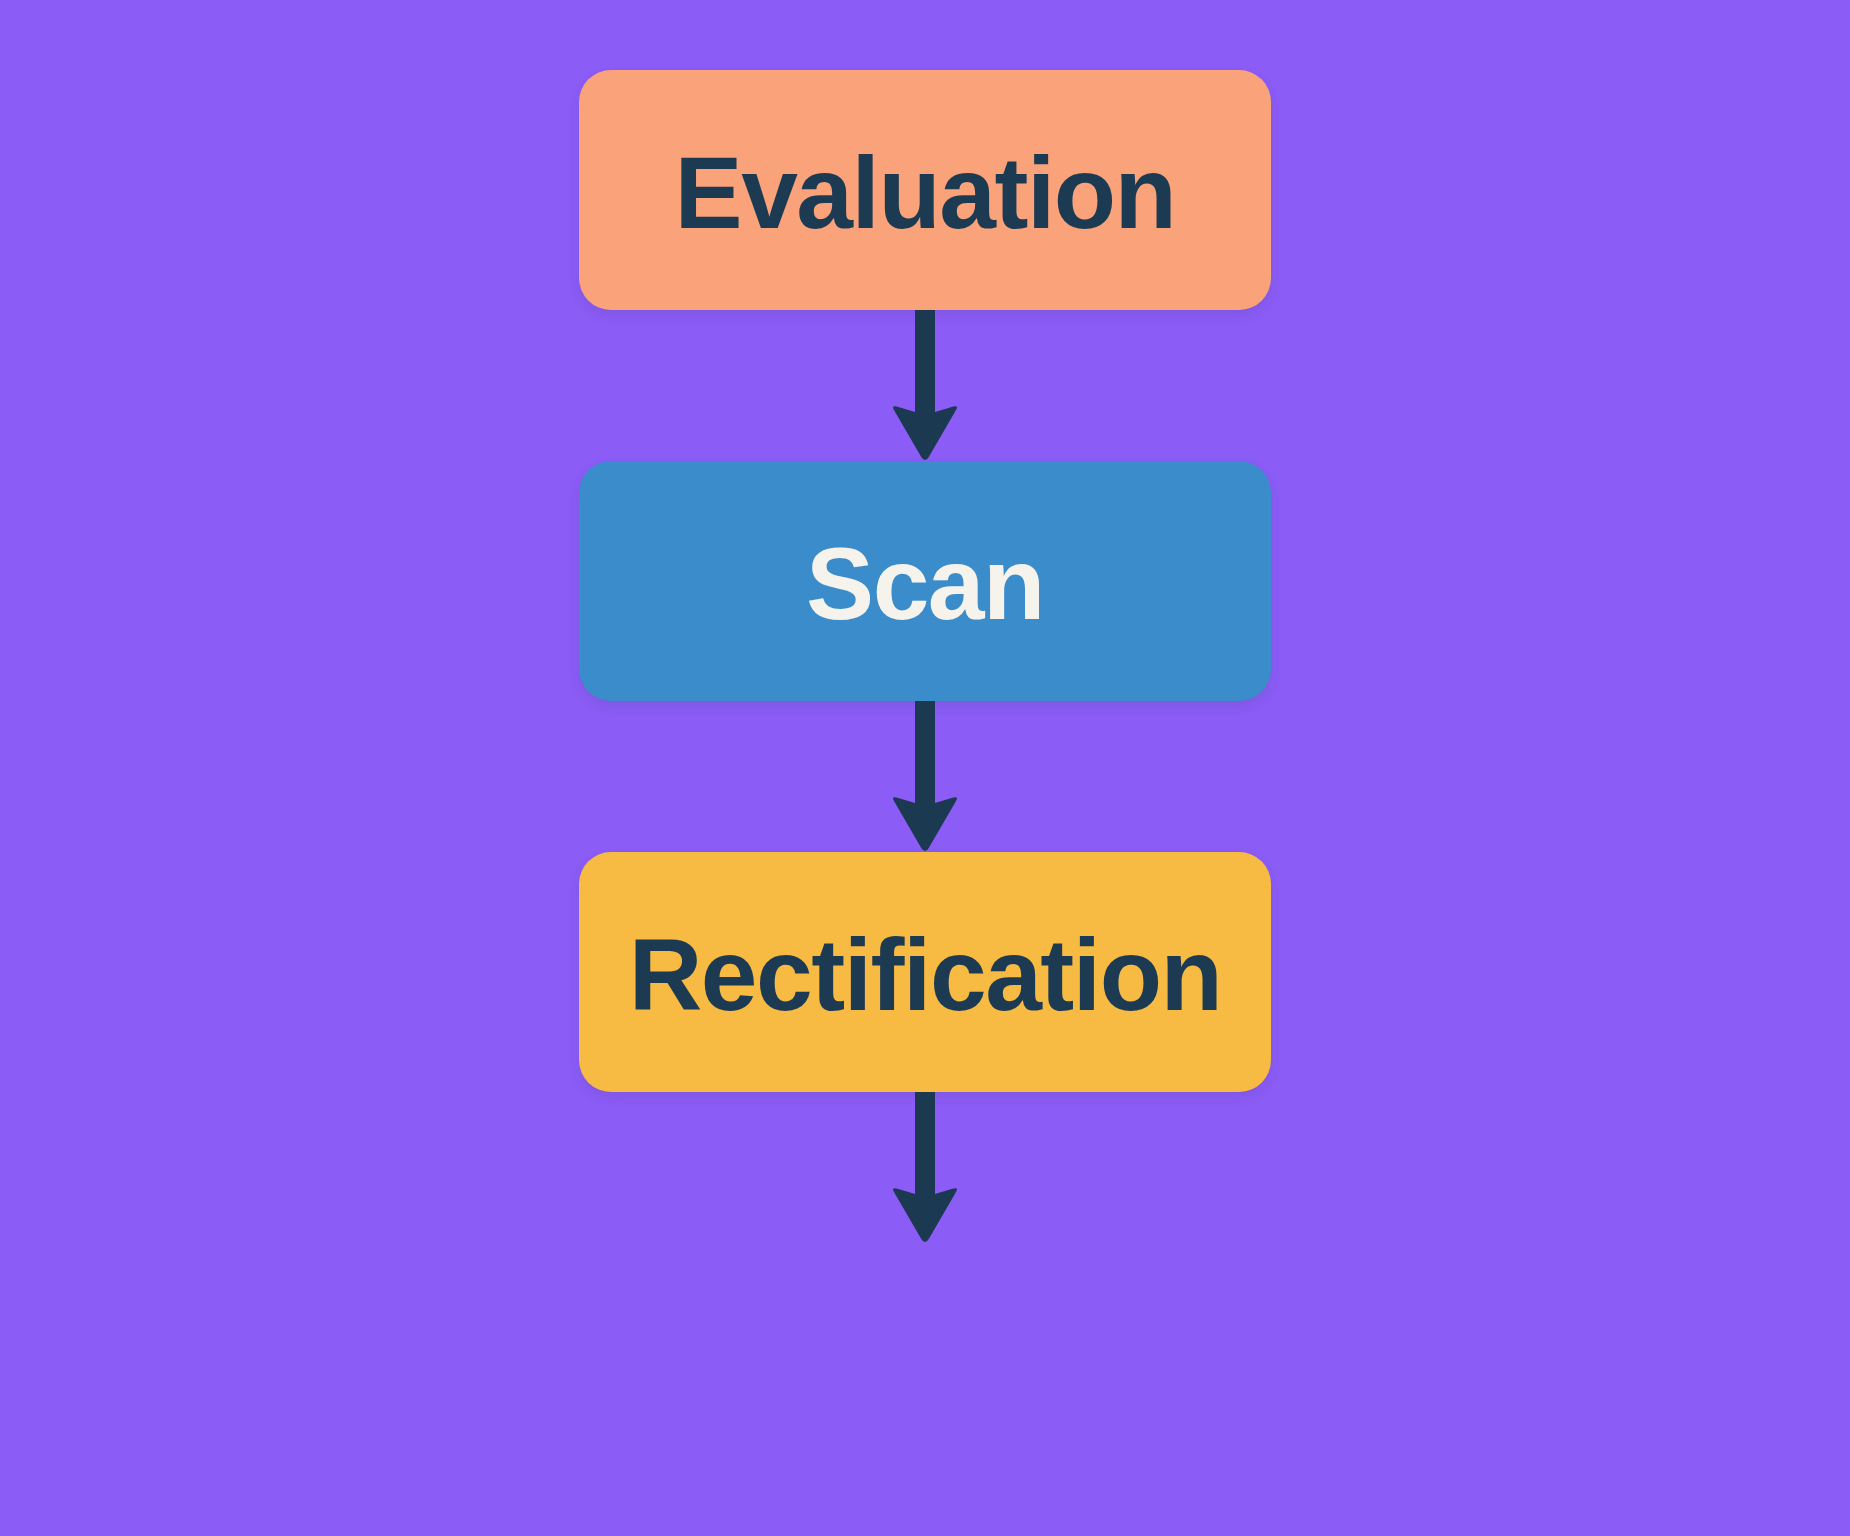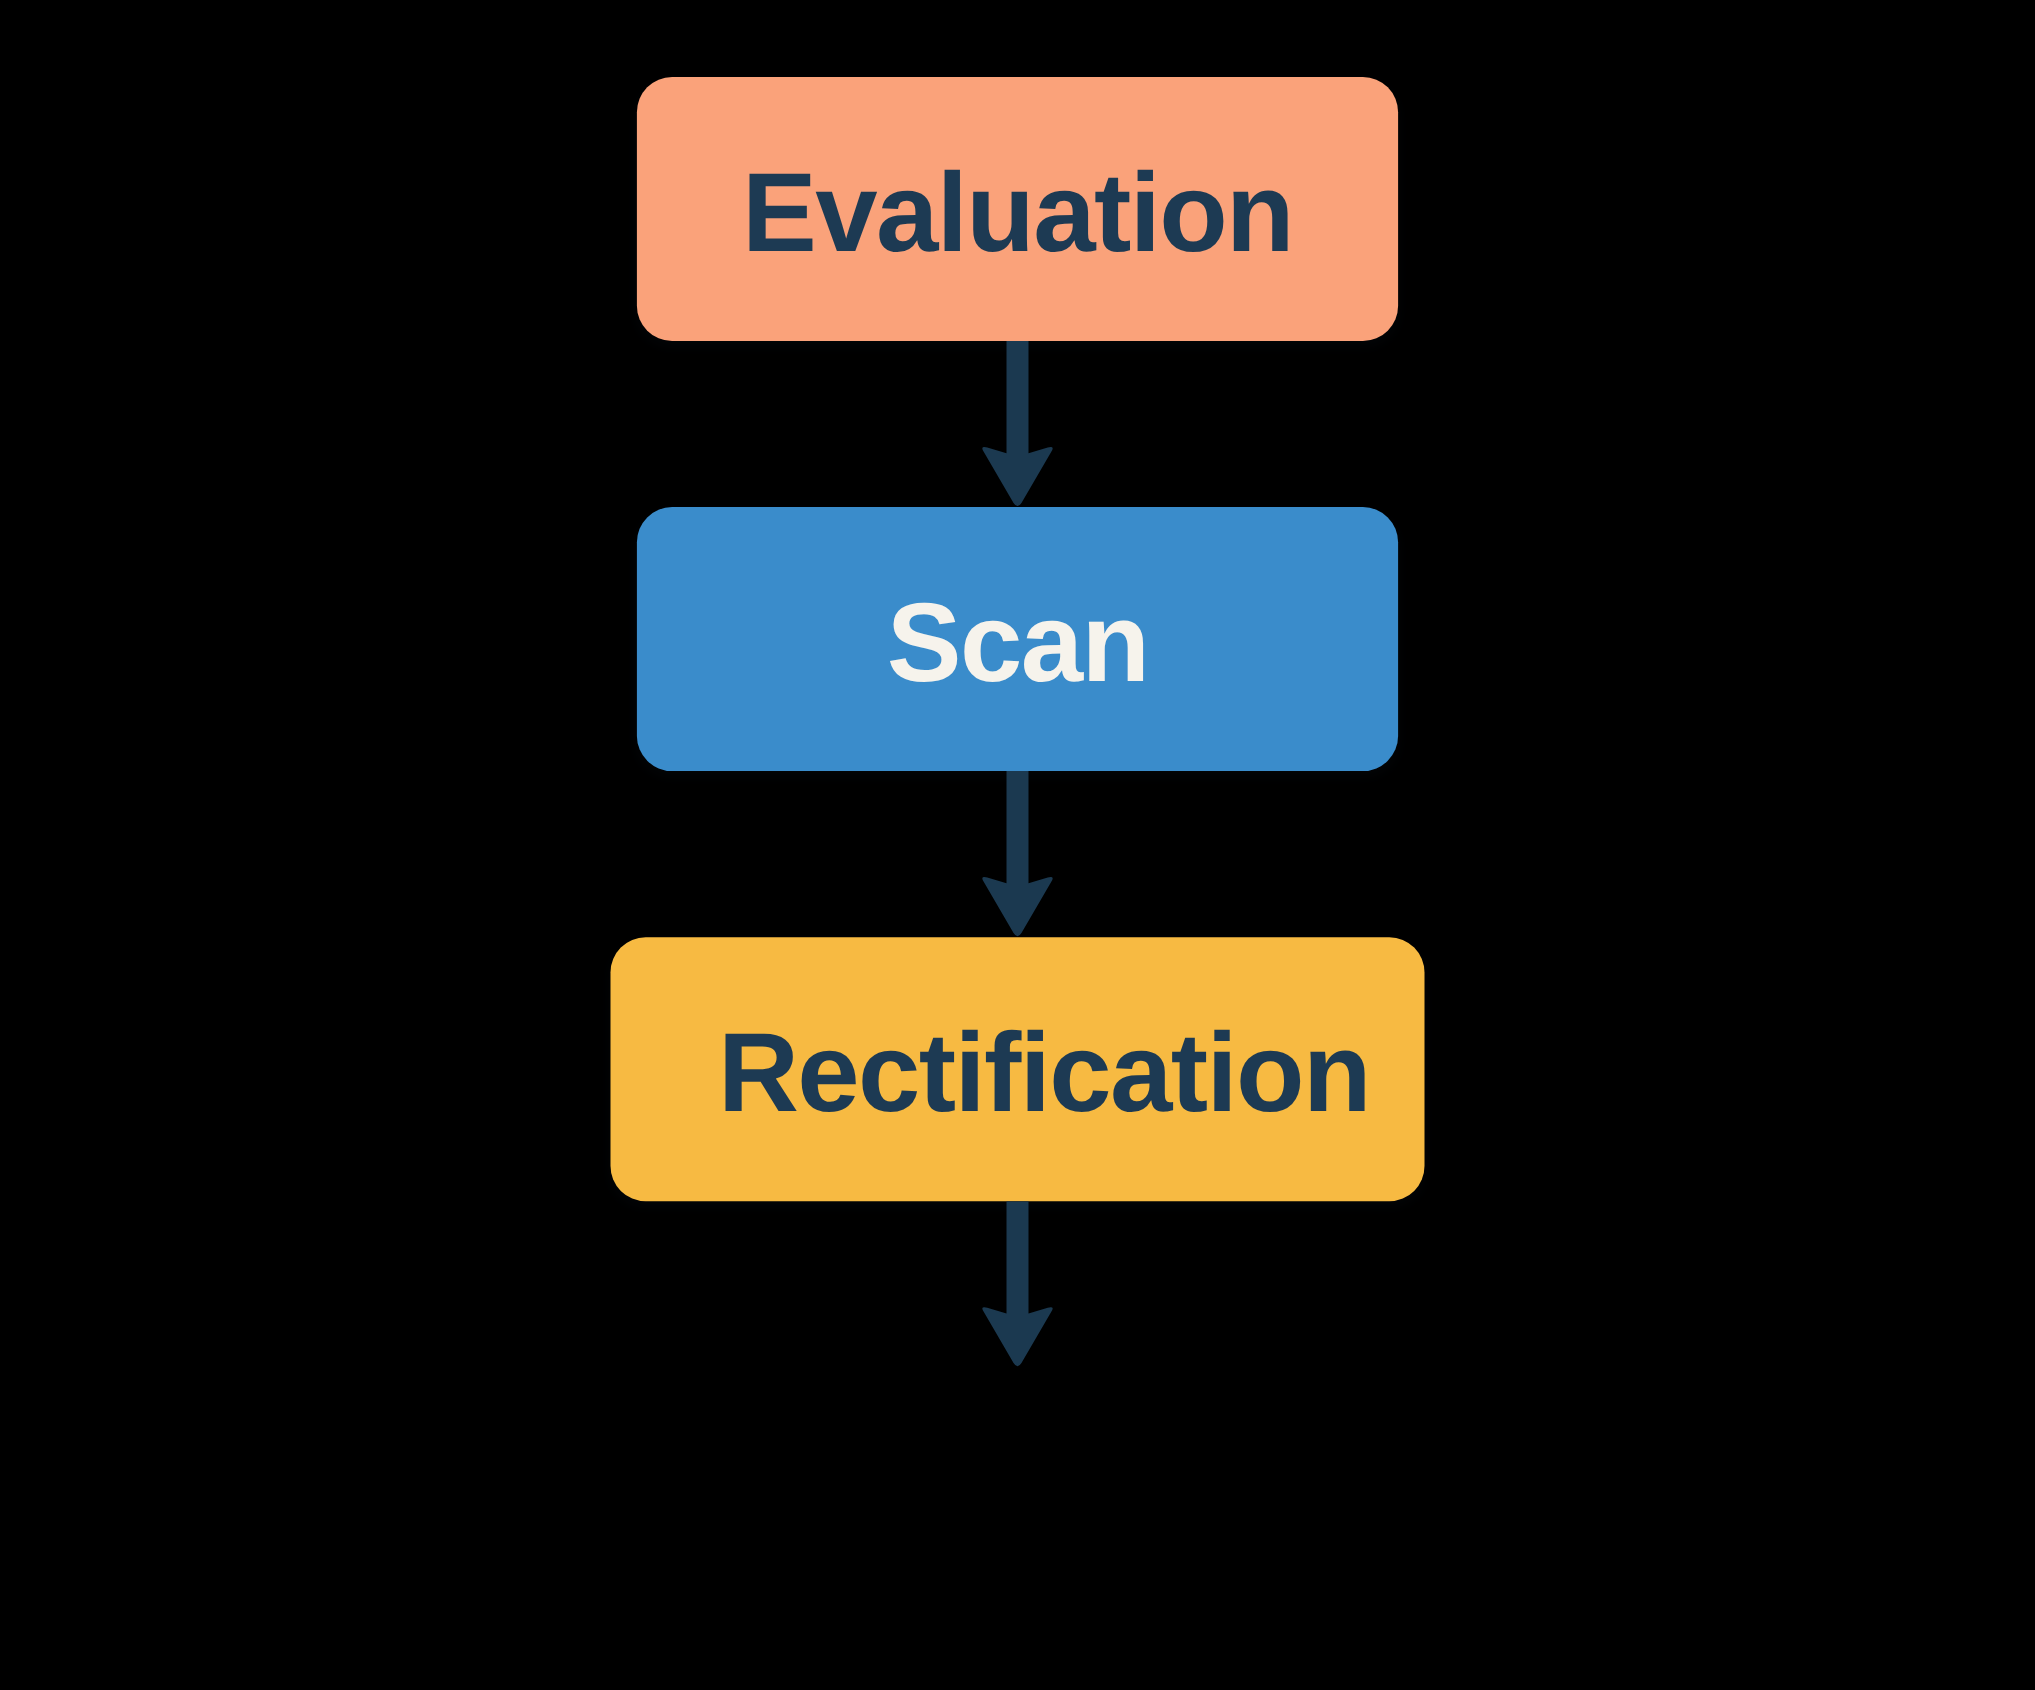--- a/index.html
+++ b/index.html
@@ -7,21 +7,21 @@
     padding: 0;
   }
   body {
     font-family: "Liberation Sans", "DejaVu Sans", sans-serif;
     background: #ffffff;
   }
   .canvas {
     position: relative;
     width: 1850px;
     height: 1536px;
-    background: #000000;
+    background: #8b5cf6;
     overflow: hidden;
   }
   .flow {
     position: absolute;
     top: 70px;
     left: 50%;
     transform: translateX(-50%);
     display: flex;
     flex-direction: column;
     align-items: center;
@@ -76,21 +76,21 @@
     <div class="node" style="background-color: rgb(58, 140, 203); color: rgb(246, 243, 236); align-items: center;">
       <span class="node-label">Scan</span>
     </div>
 
     <div class="arrow">
       <svg viewBox="0 0 72 151" aria-hidden="true">
         <path d="M 26 0 H 46 V 102 L 63.5 96.8 Q 70.5 95 66.6 100.8 L 39.6 147.2 Q 36 153 32.4 147.2 L 5.4 100.8 Q 1.5 95 8.5 96.8 L 26 102 Z" fill="#1B3950"></path>
       </svg>
     </div>
 
-    <div class="node" style="background-color: rgb(247, 186, 66); color: rgb(29, 58, 83); padding-left: 48px;">
+    <div class="node" style="background-color: rgb(247, 186, 66); color: rgb(29, 58, 83);">
       <span class="node-label">Rectification</span>
     </div>
 
     <div class="arrow">
       <svg viewBox="0 0 72 151" aria-hidden="true">
         <path d="M 26 0 H 46 V 102 L 63.5 96.8 Q 70.5 95 66.6 100.8 L 39.6 147.2 Q 36 153 32.4 147.2 L 5.4 100.8 Q 1.5 95 8.5 96.8 L 26 102 Z" fill="#1B3950"></path>
       </svg>
     </div>
 
 

